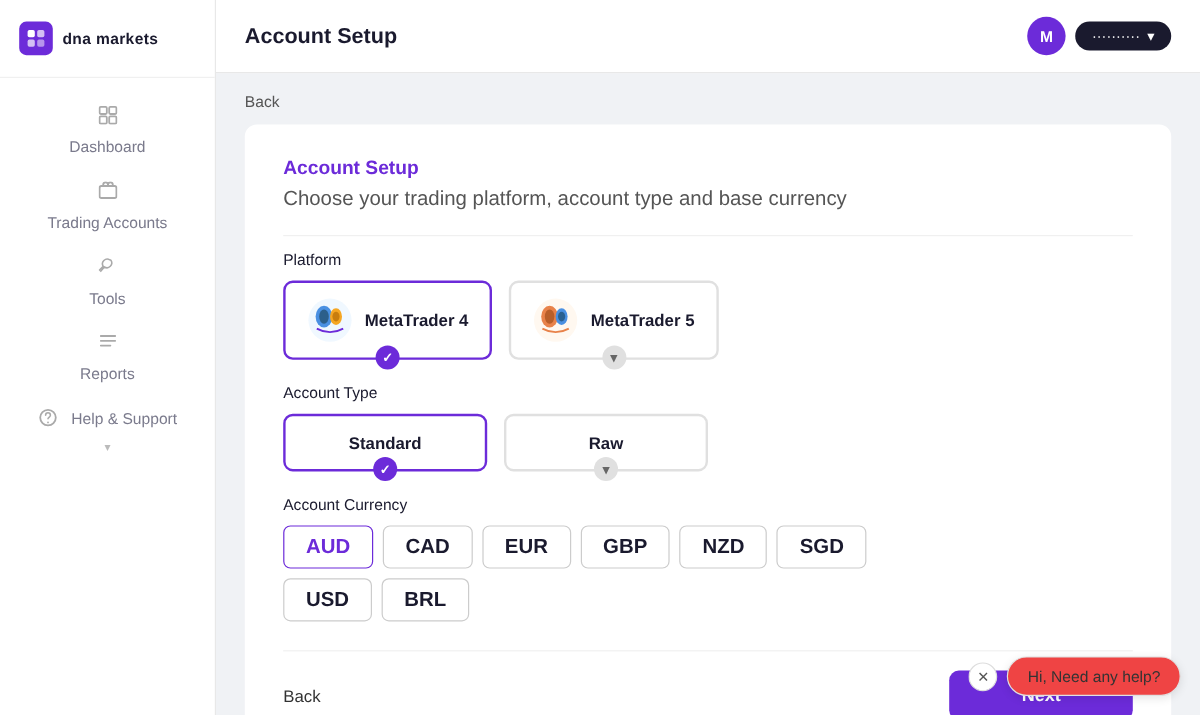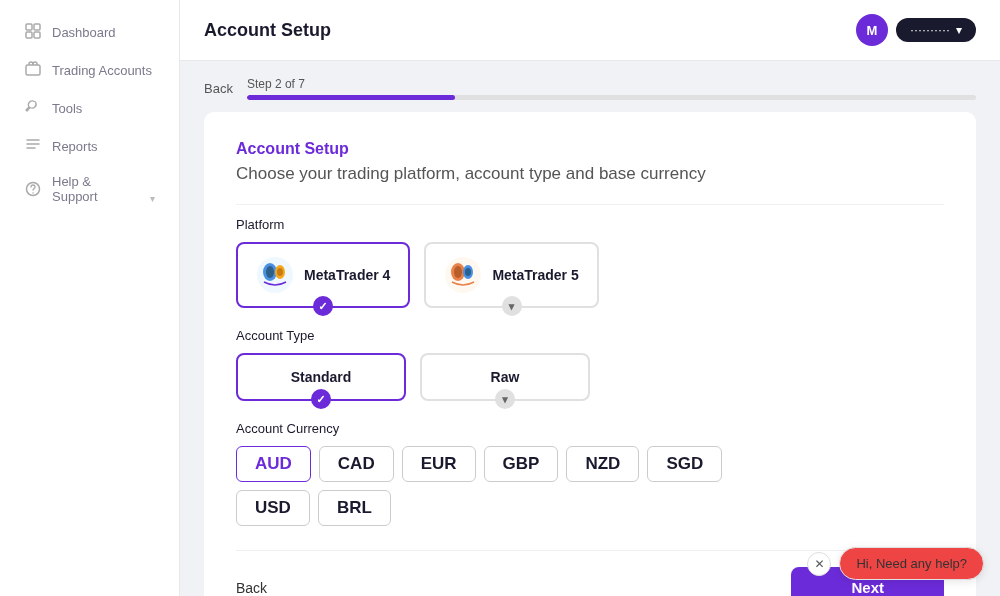--- a/index.html
+++ b/index.html
@@ -37,29 +37,30 @@
       font-weight: 700;
       color: #1a1a2e;
       letter-spacing: 0.3px;
     }
     .sidebar-nav {
       padding: 12px 0;
       flex: 1;
     }
     .nav-item {
       display: flex;
-      align-items: flex-end;
+      align-items: center;
       gap: 10px;
-      padding: 10px 24px;
+      padding: 10px 0;
       cursor: pointer;
       color: #7a7a8c;
       font-size: 13px;
       font-weight: 500;
       border-radius: 0;
       transition: background 0.15s;
+      flex-direction: column;
     }
     .nav-item .nav-icon { width: 18px; height: 18px; display: flex; align-items: center; justify-content: center; font-size: 14px; flex-shrink: 0; }
     .nav-item.has-sub { justify-content: space-between; }
     .nav-item.has-sub .left { display: flex; align-items: center; gap: 10px; }
     .chevron-sm { font-size: 10px; color: #bbb; }
 
     
     .main {
       flex: 1;
       display: flex;
@@ -350,20 +351,31 @@
     .divider-line {
       border: none;
       border-top: 1px solid #f0f0f0;
       margin: 12px 0;
     }
   </style>
 </head>
 <body>
 
 <aside class="sidebar">
+  <div class="sidebar-logo">
+    <div class="logo-icon">
+      <svg width="16" height="16" viewBox="0 0 16 16" fill="none">
+        <rect x="1" y="1" width="6" height="6" rx="1.5" fill="white"></rect>
+        <rect x="9" y="1" width="6" height="6" rx="1.5" fill="white" opacity="0.7"></rect>
+        <rect x="1" y="9" width="6" height="6" rx="1.5" fill="white" opacity="0.7"></rect>
+        <rect x="9" y="9" width="6" height="6" rx="1.5" fill="white" opacity="0.5"></rect>
+      </svg>
+    </div>
+    <span class="logo-text">dna markets</span>
+  </div>
   <nav class="sidebar-nav">
     <div class="nav-item">
       <span class="nav-icon">
         <svg width="16" height="16" viewBox="0 0 16 16" fill="none">
           <rect x="1" y="1" width="6" height="6" rx="1" stroke="#aaa" stroke-width="1.5"></rect>
           <rect x="9" y="1" width="6" height="6" rx="1" stroke="#aaa" stroke-width="1.5"></rect>
           <rect x="1" y="9" width="6" height="6" rx="1" stroke="#aaa" stroke-width="1.5"></rect>
           <rect x="9" y="9" width="6" height="6" rx="1" stroke="#aaa" stroke-width="1.5"></rect>
         </svg>
       </span>
@@ -421,26 +433,20 @@
         <span>··········</span>
         <span>▾</span>
       </div>
     </div>
   </header>
 
   <div class="content">
 
     <div class="stepper-area">
       <a class="back-link">Back</a>
-      <div class="stepper-bar-wrap">
-        <div class="step-label">Step 2 of 7</div>
-        <div class="stepper-bar">
-          <div class="stepper-fill" style="width: 28.5%"></div>
-        </div>
-      </div>
     </div>
 
     <div class="card">
       <div class="card-title">Account Setup</div>
       <div class="card-subtitle">Choose your trading platform, account type and base currency</div>
 
       <hr class="divider-line">
 
       <div class="section-label">Platform</div>
       <div class="platform-options">

